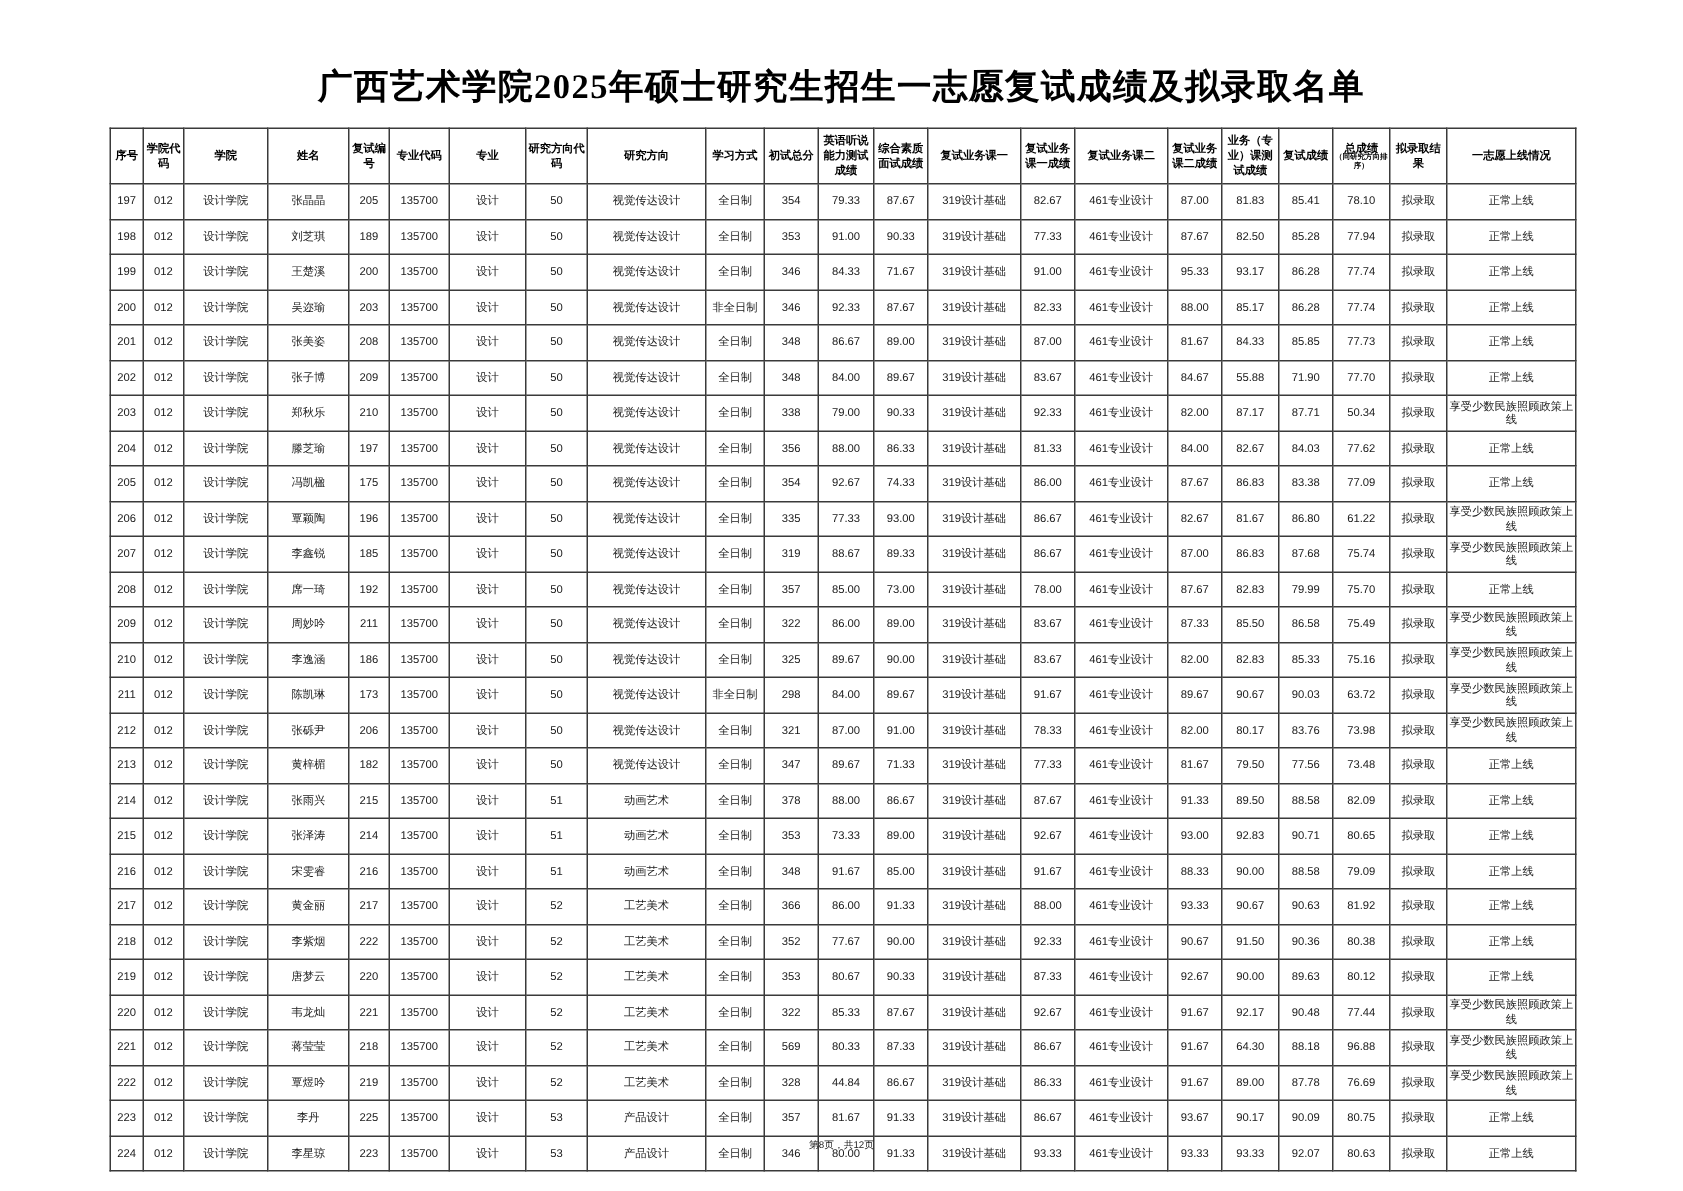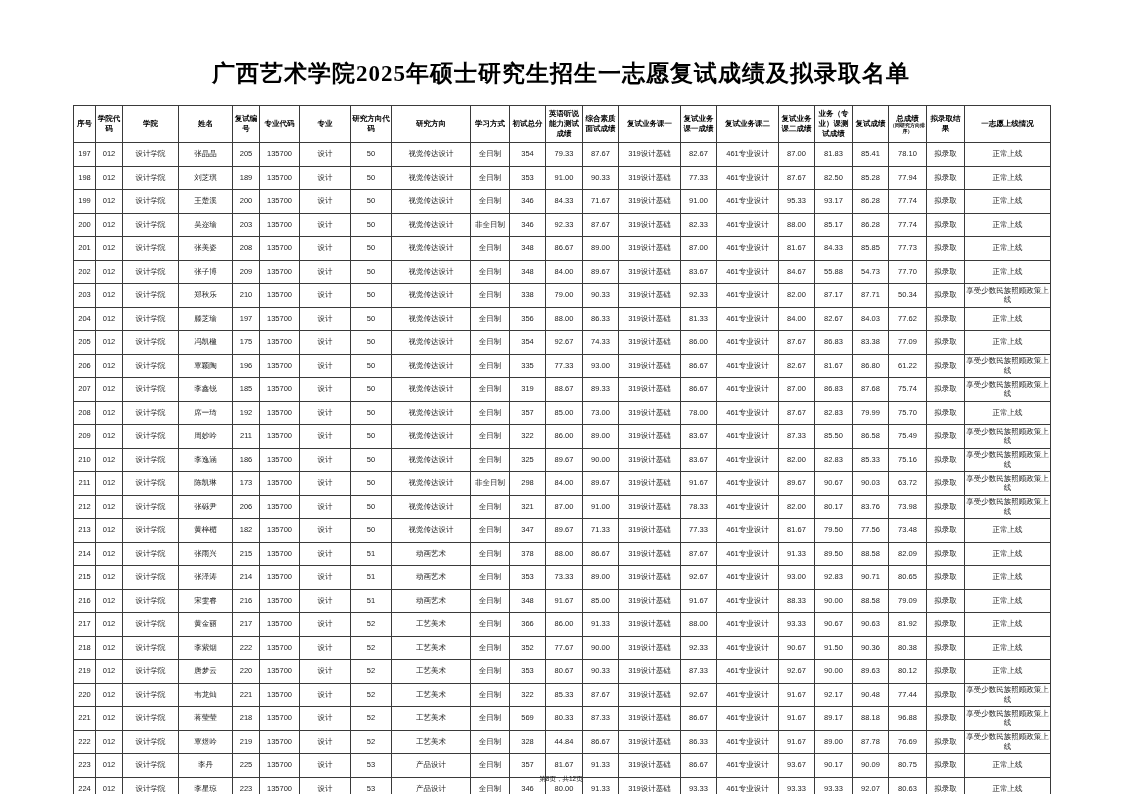--- a/index.html
+++ b/index.html
@@ -3,21 +3,21 @@
 <meta charset="utf-8">
 <style>
   html,body { margin:0; padding:0; background:#ffffff; }
   body {
     width:1122px; height:794px; overflow:hidden;
     font-family:"Liberation Sans","DejaVu Sans",sans-serif;
     color:#111;
   }
   .page { position:relative; width:1122px; height:794px; background:#fff; }
   .doc-title {
-    margin:16px; padding-top:42px; text-align:center;
+    margin:0; padding-top:42px; text-align:center;
     font-family:"Liberation Serif","DejaVu Serif",serif;
     font-size:23px; font-weight:bold; color:#000; letter-spacing:1px;
   }
   table.score-table {
     border-collapse:collapse; table-layout:fixed;
     width:977px; margin:12px 0 0 73px;
     background:#fff;
   }
   table.score-table th, table.score-table td {
     border:1px solid #3a3a3a;
@@ -225,21 +225,21 @@
           <td>视觉传达设计</td>
           <td>全日制</td>
           <td>348</td>
           <td>84.00</td>
           <td>89.67</td>
           <td>319设计基础</td>
           <td>83.67</td>
           <td>461专业设计</td>
           <td>84.67</td>
           <td>55.88</td>
-          <td>54.73</td>
+          <td>71.90</td>
           <td>77.70</td>
           <td>拟录取</td>
           <td>正常上线</td>
         </tr>
         <tr>
           <td>203</td>
           <td>012</td>
           <td>设计学院</td>
           <td>郑秋乐</td>
           <td>210</td>
@@ -680,21 +680,21 @@
           <td>52</td>
           <td>工艺美术</td>
           <td>全日制</td>
           <td>569</td>
           <td>80.33</td>
           <td>87.33</td>
           <td>319设计基础</td>
           <td>86.67</td>
           <td>461专业设计</td>
           <td>91.67</td>
-          <td>89.17</td>
+          <td>64.30</td>
           <td>88.18</td>
           <td>96.88</td>
           <td>拟录取</td>
           <td>享受少数民族照顾政策上线</td>
         </tr>
         <tr>
           <td>222</td>
           <td>012</td>
           <td>设计学院</td>
           <td>覃煜吟</td>

